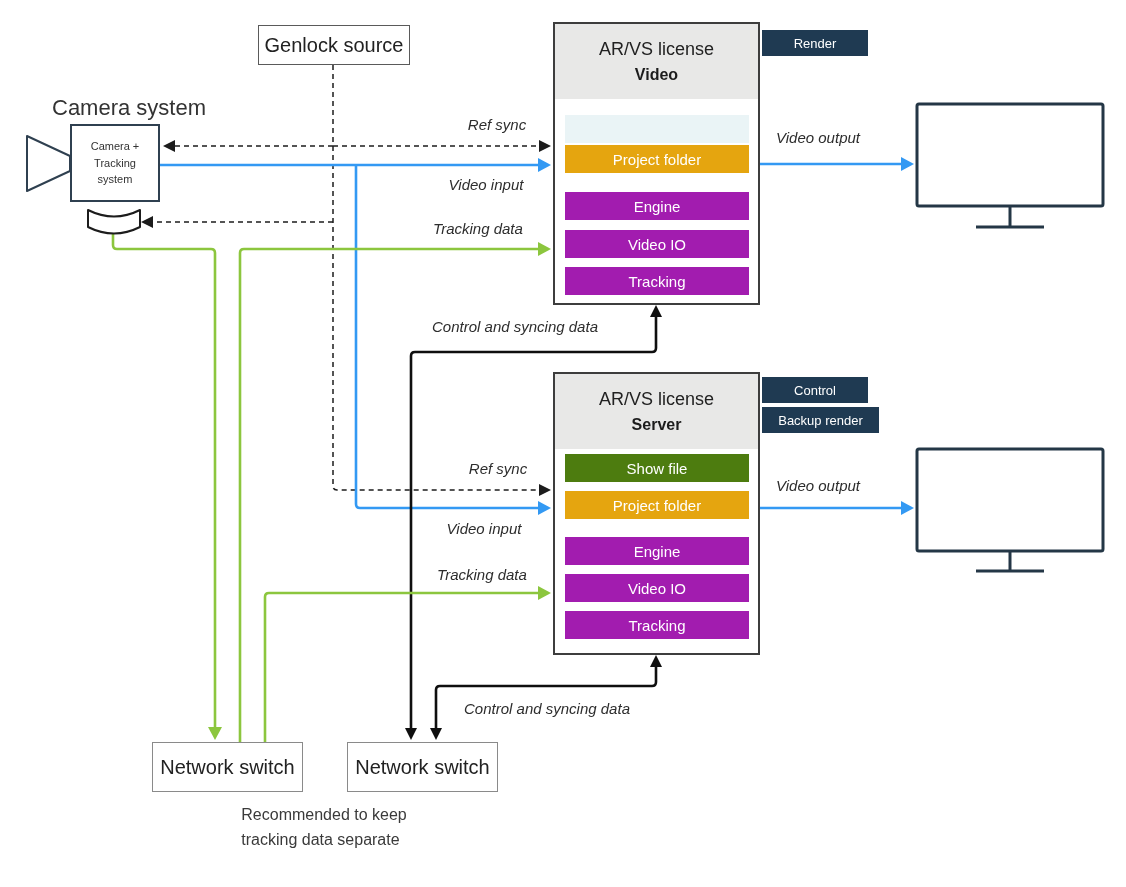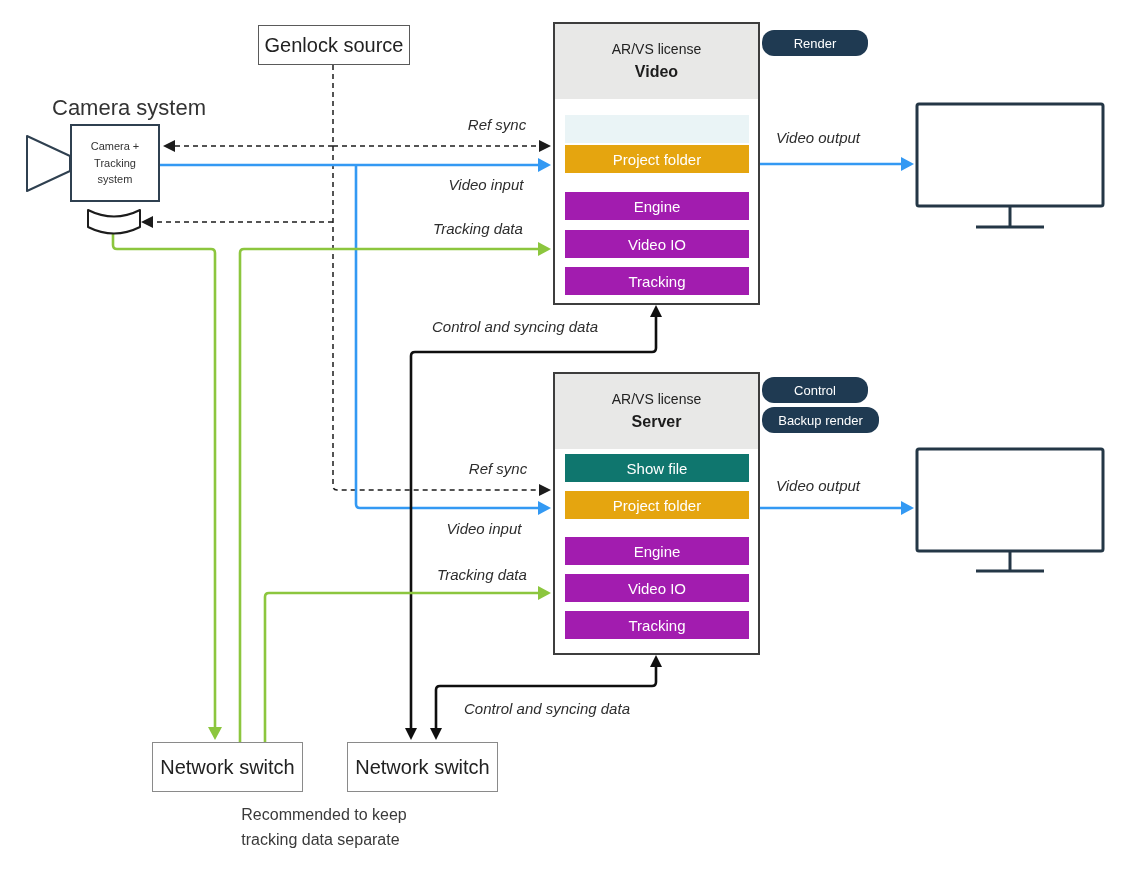--- a/index.html
+++ b/index.html
@@ -20,33 +20,33 @@
   }
   .switch-box{border-color:#8a8a8a;}
   .lic-box{
     position:absolute;width:207px;height:283px;box-sizing:border-box;background:#fff;
     border:2px solid #3d3d3d;z-index:2;
   }
   .lic-header{
     position:absolute;left:0;top:0;right:0;height:75px;background:#e8e8e7;
     display:flex;flex-direction:column;align-items:center;justify-content:center;line-height:1.5;
   }
-  .lic-license{font-size:14px;color:#222;}
+  .lic-license{font-size:18px;color:#222;}
   .lic-role{font-size:16px;font-weight:bold;color:#1c1c1c;}
   .bar{
     position:absolute;left:10px;width:184px;height:28px;display:flex;align-items:center;
     justify-content:center;color:#fff;font-size:15px;
   }
   .bar-pale{background:#eaf4f6;}
   .bar-orange{background:#e5a50f;}
-  .bar-teal{background:#0f766e;}
+  .bar-teal{background:#4d7c0f;}
   .bar-gray{background:#a21caf;}
   .badge{
     position:absolute;background:#1f3a52;color:#fff;font-size:13px;display:flex;
-    align-items:center;justify-content:center;z-index:3;border-radius:12px;
+    align-items:center;justify-content:center;z-index:3;
   }
   .conn-label{
     position:absolute;transform:translateX(-50%);font-style:italic;font-size:15px;
     color:#2d2d2d;white-space:nowrap;z-index:4;
   }
   .note{
     position:absolute;left:324px;top:803px;transform:translateX(-50%);
     font-size:16px;line-height:1.55;color:#3a3a3a;
   }
 </style>

